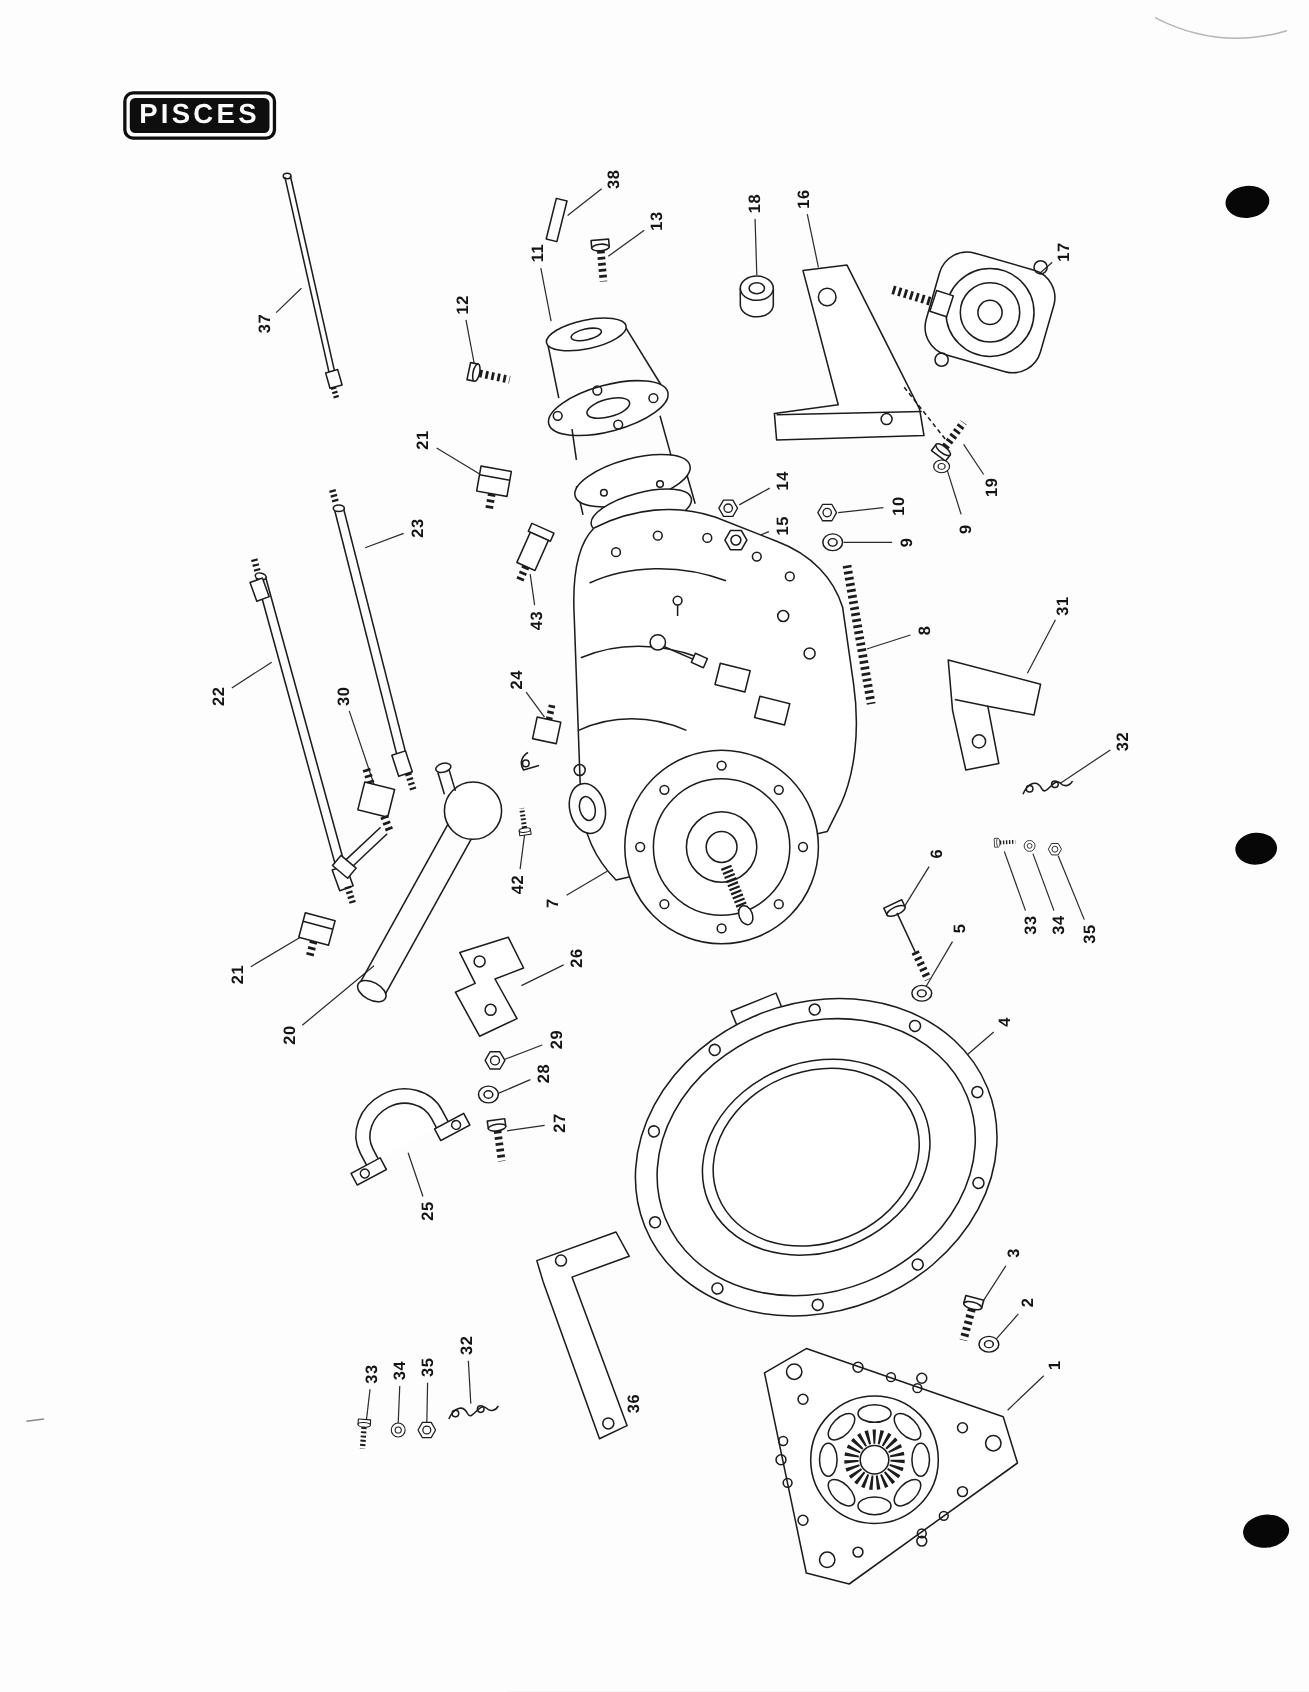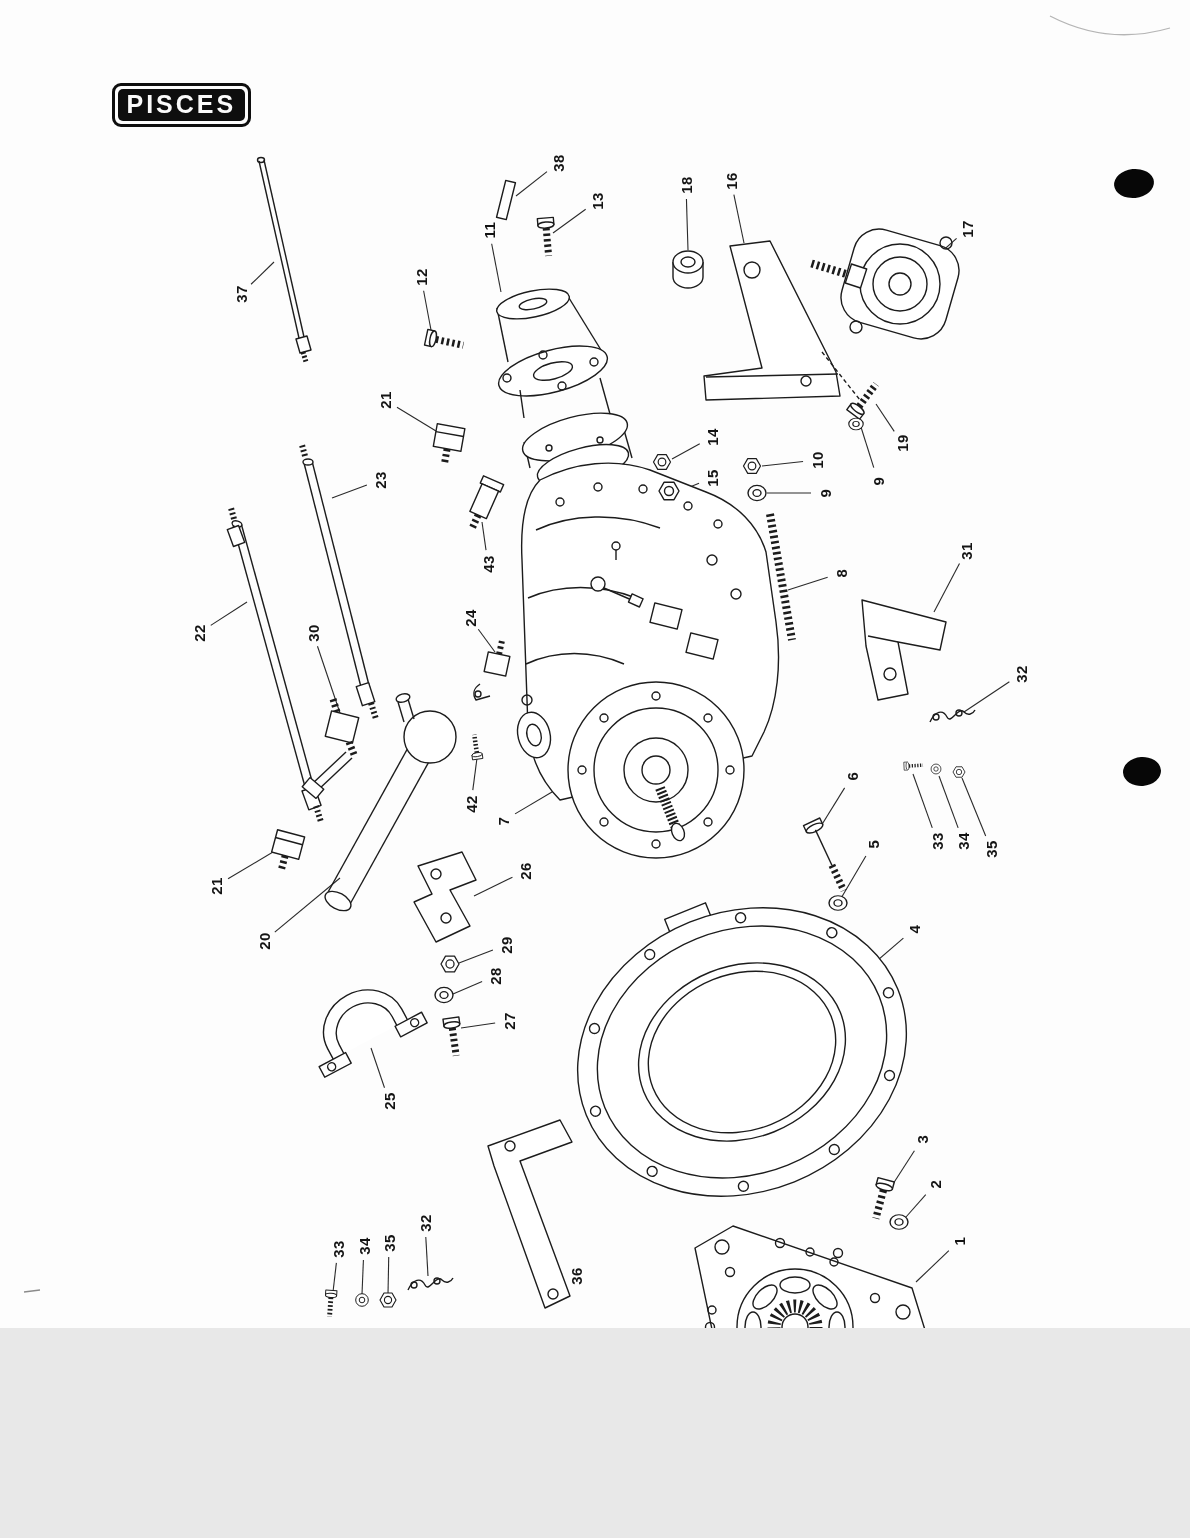--- a/index.html
+++ b/index.html
@@ -1,17 +1,17 @@
 <!DOCTYPE html>
 <html><head>
 <meta charset="utf-8">
 <style>
   html,body{margin:0;padding:0;background:#e8e8e8}
   .page{
-    position:relative;width:1190px;height:1328px;margin:0 auto;
+    position:relative;width:1190px;height:1538px;margin:0 auto;
     background:#fdfdfd;overflow:hidden;
     font-family:"Liberation Sans",sans-serif;color:#141414;
   }
   .logo{
     position:absolute;left:112px;top:83px;
     border:3px solid #0e0e0e;border-radius:9px;padding:2.5px;background:#fdfdfd;
   }
   .logo-inner{
     background:#0e0e0e;color:#fbfbfb;border-radius:5px;
     padding:1px 9px 3px;font-weight:bold;font-size:25px;

